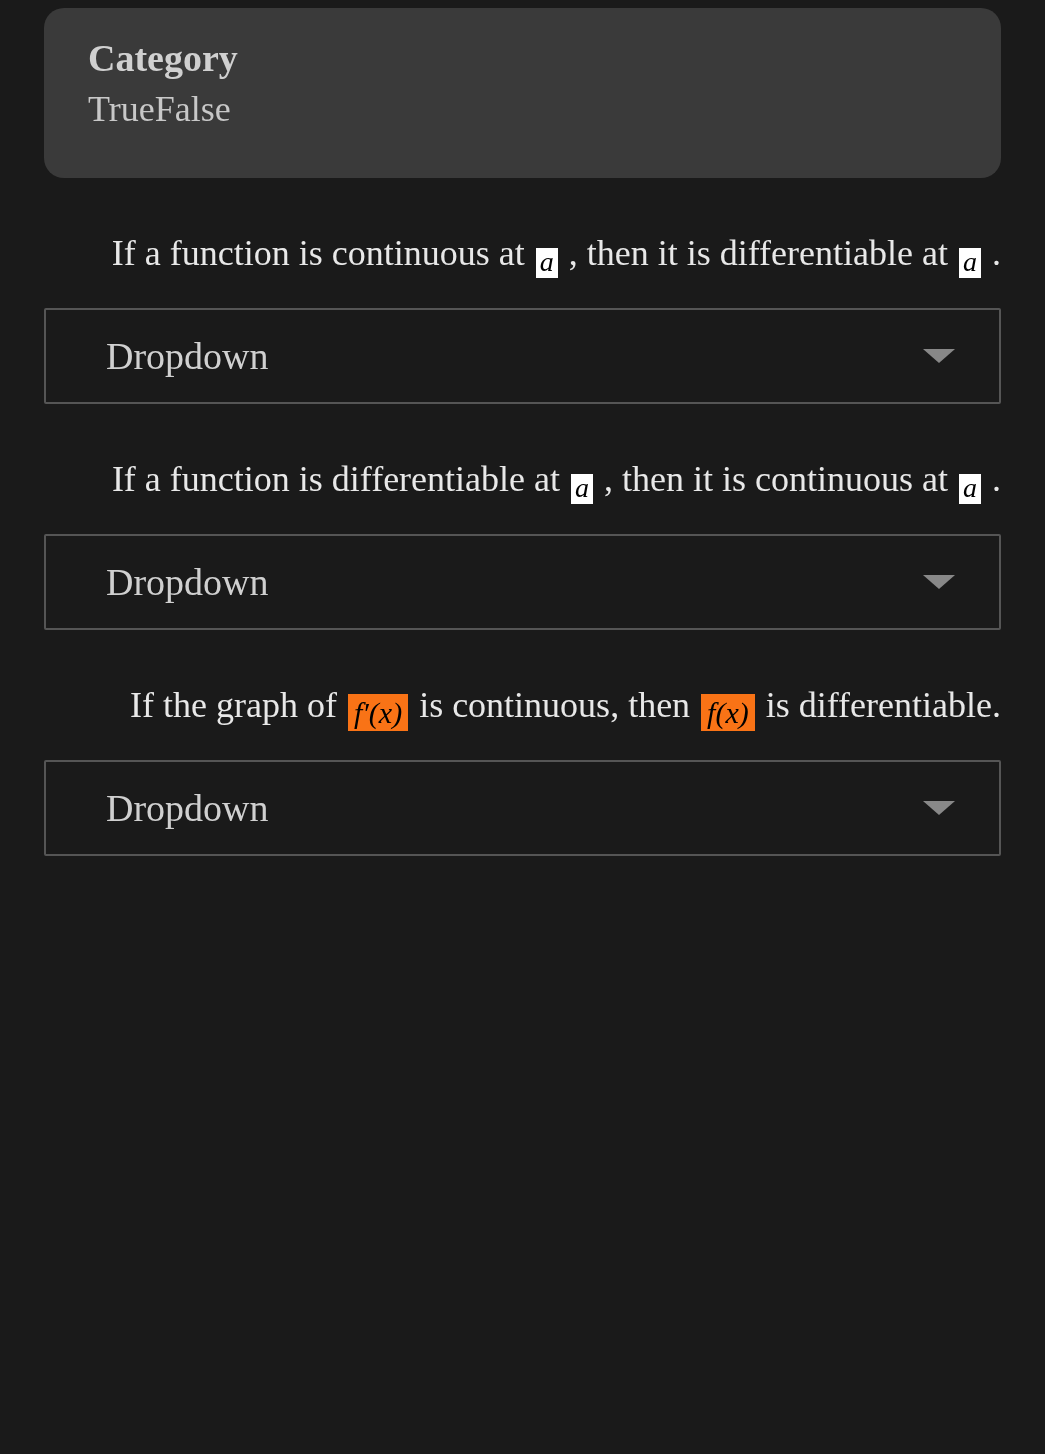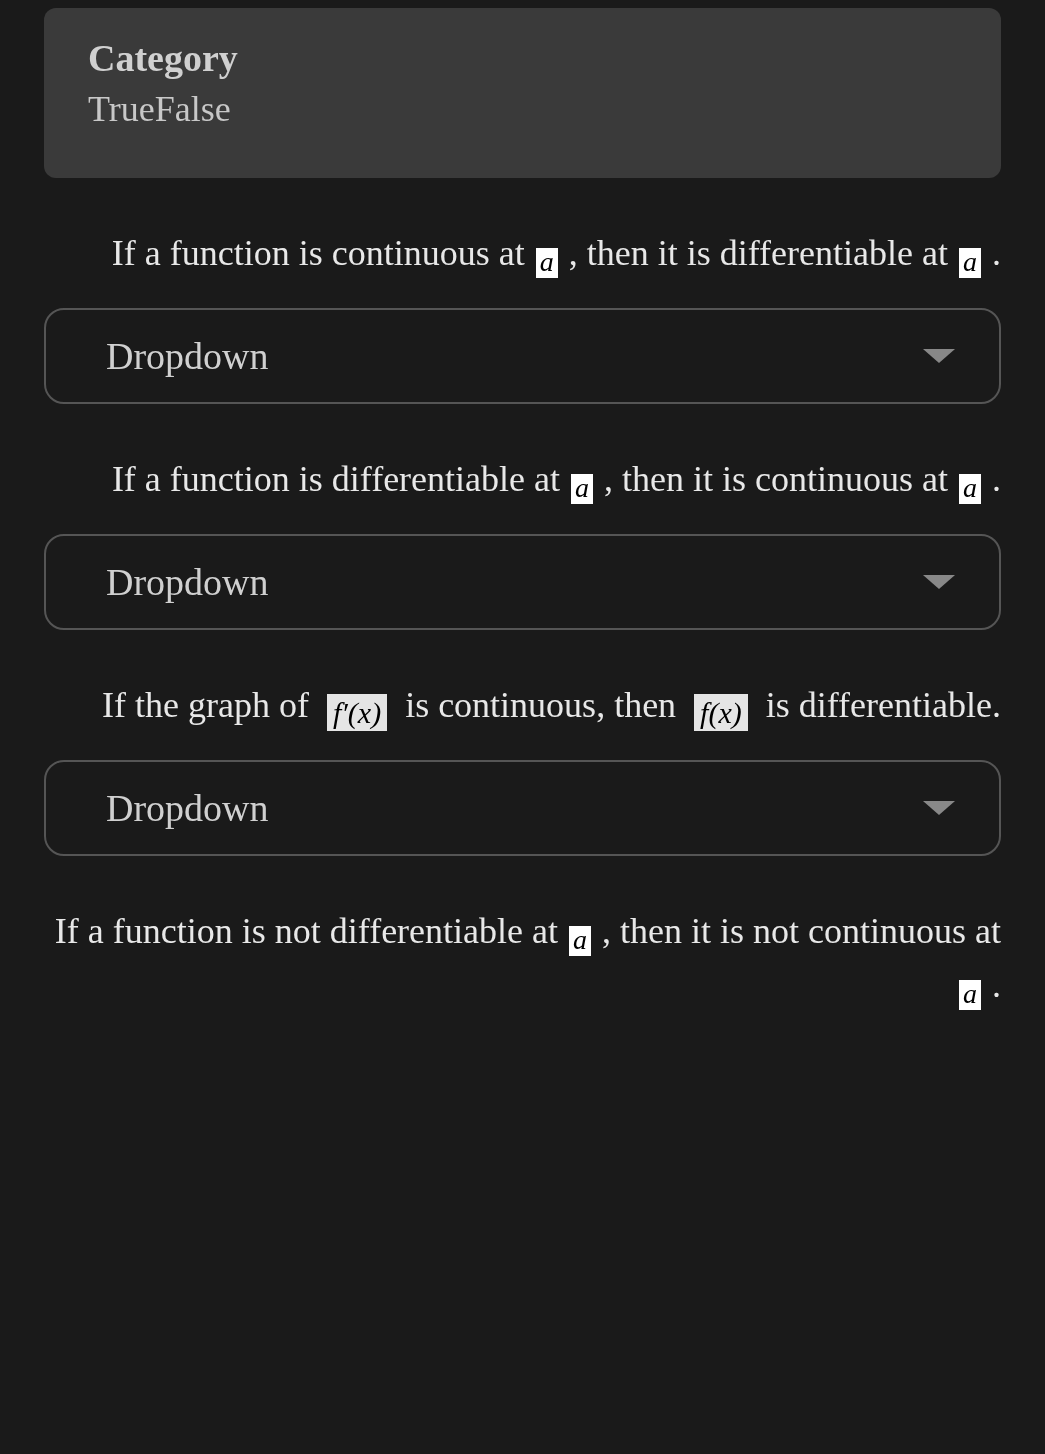--- a/index.html
+++ b/index.html
@@ -10,21 +10,21 @@
     body {
       background-color: #1a1a1a;
       color: #e8e8e8;
       font-family: Georgia, 'Times New Roman', serif;
       font-size: 36px;
       padding: 0;
       width: 1045px;
     }
     .category-box {
       background-color: #3a3a3a;
-      border-radius: 12px;
+      border-radius: 20px;
       padding: 28px 28px 48px 44px;
       margin: 8px 44px 0 44px;
     }
     .category-title {
       font-weight: bold;
       color: #d0d0d0;
       margin-bottom: 8px;
       font-size: 38px;
     }
     .category-options {
@@ -49,35 +49,35 @@
       font-size: 28px;
       padding: 0 4px 2px 4px;
       vertical-align: middle;
       line-height: 1;
       margin: 0 2px;
       position: relative;
       top: 6px;
     }
     .math-expr {
       display: inline-block;
-      background-color: #e5e5e5;
+      background-color: #f97316;
       color: #000000;
       font-style: italic;
       font-family: 'Times New Roman', serif;
       font-size: 30px;
       padding: 2px 6px;
       vertical-align: middle;
       line-height: 1.1;
-      margin: 0 9px;
+      margin: 0 2px;
       position: relative;
       top: 4px;
     }
     .dropdown {
       border: 2px solid #555555;
-      border-radius: 20px;
+      border-radius: 2px;
       padding: 24px 44px 24px 60px;
       display: flex;
       justify-content: space-between;
       align-items: center;
       background-color: transparent;
       cursor: pointer;
     }
     .dropdown-label {
       color: #d0d0d0;
       font-size: 38px;
@@ -116,16 +116,13 @@
         <span class="caret"></span>
       </div>
     </div>
     <div class="question-block">
       <div class="question-text"><span>If the graph of </span><span class="math-expr">f′(x)</span><span> is continuous, then </span><span class="math-expr">f(x)</span><span> is differentiable.</span></div>
       <div class="dropdown">
         <span class="dropdown-label">Dropdown</span>
         <span class="caret"></span>
       </div>
     </div>
-    <div class="question-block">
-      <div class="question-text"><span>If a function is not differentiable at </span><span class="math-var">a</span><span> , then it is not continuous at </span><span class="math-var">a</span><span> .</span></div>
-    </div>
   </div>
 
 </body></html>

